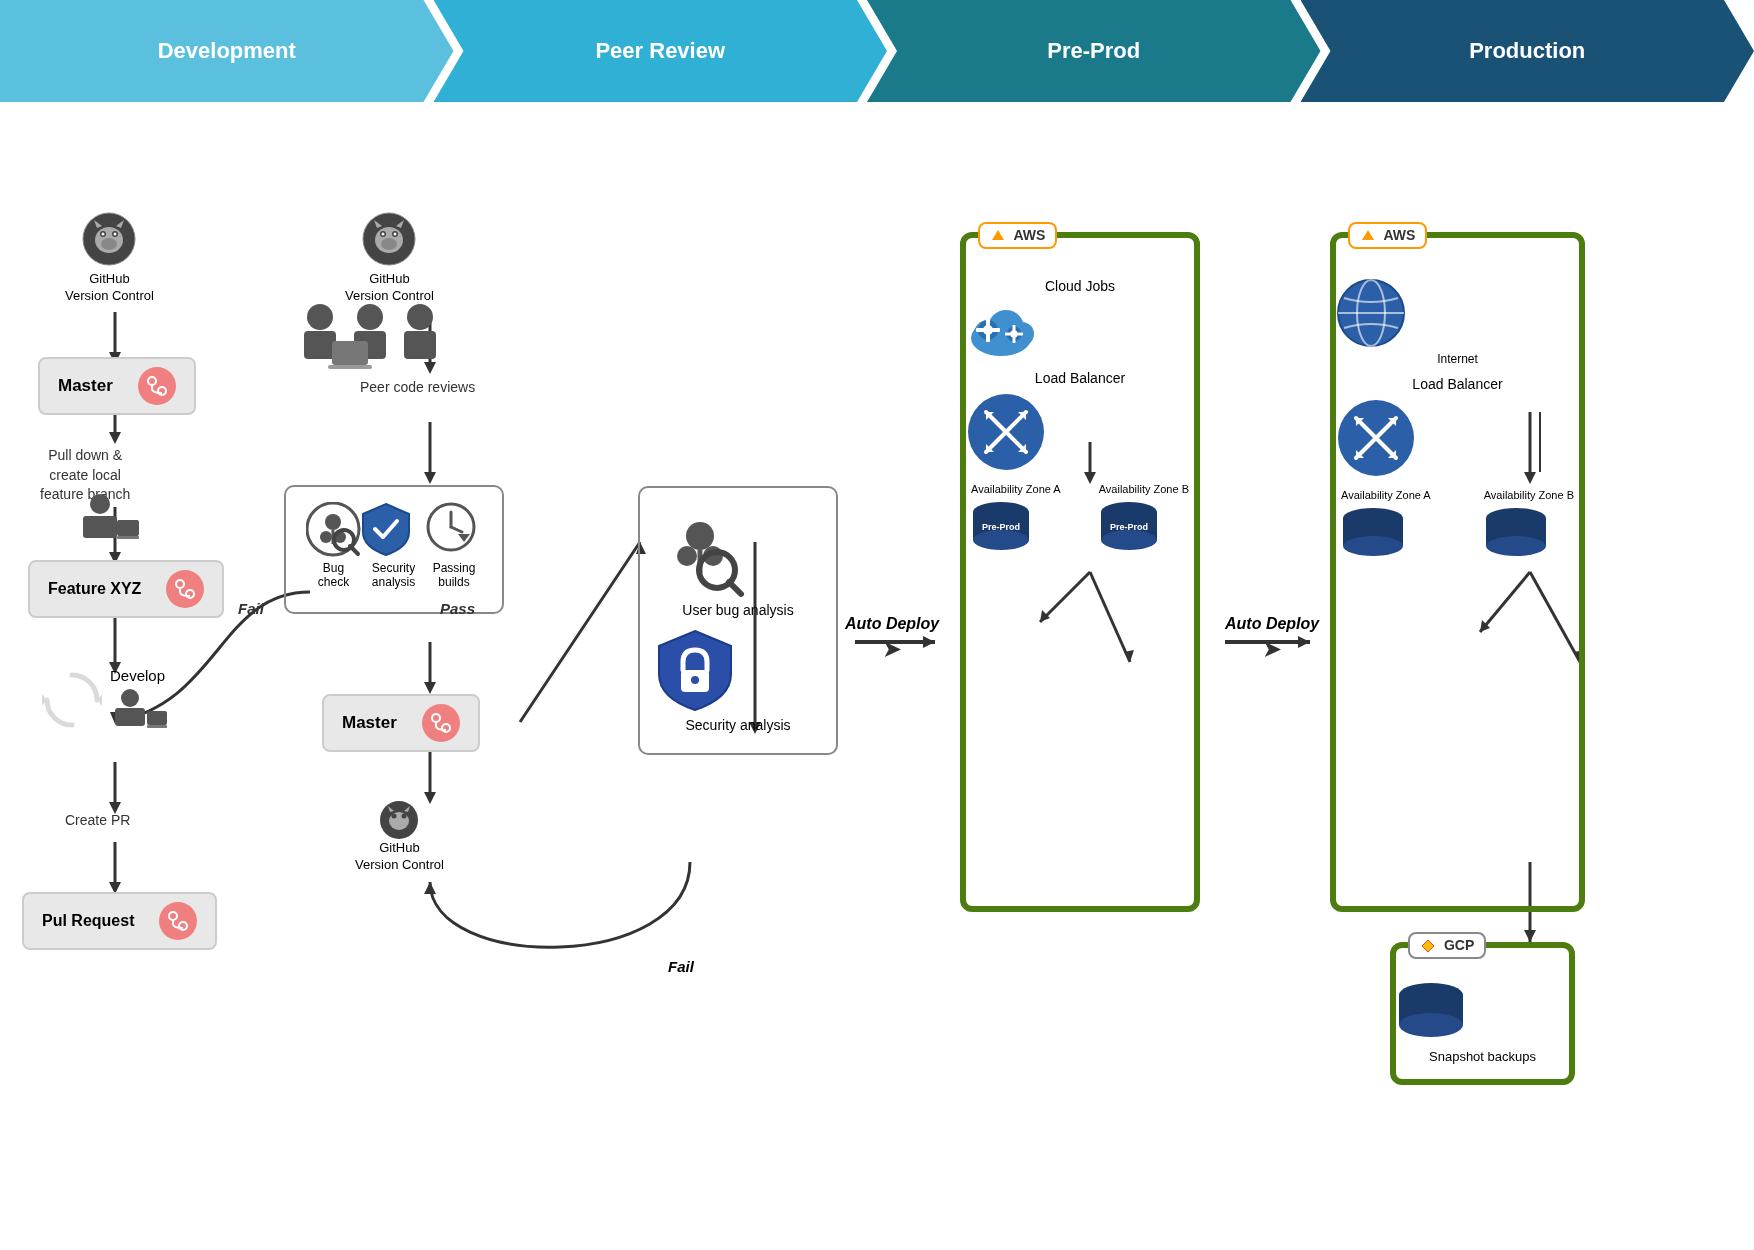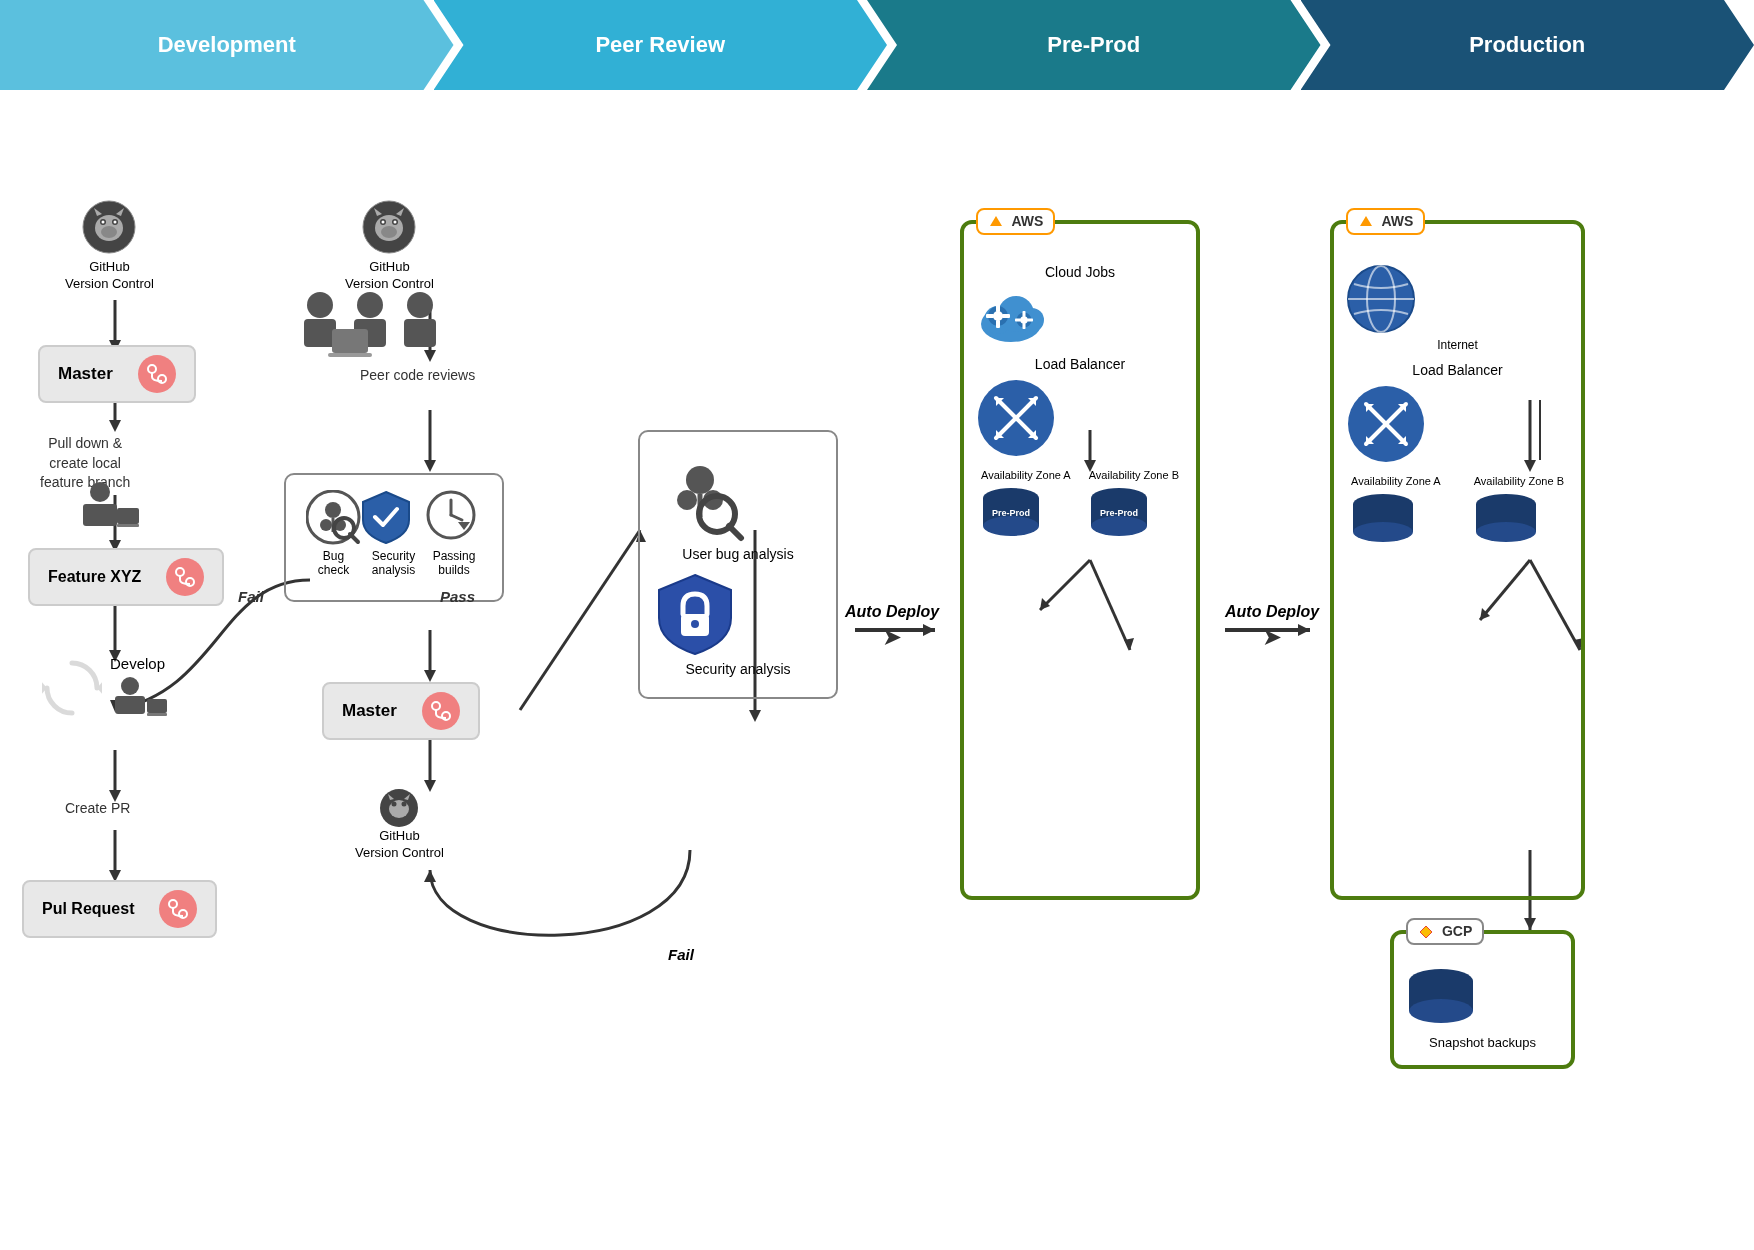--- a/index.html
+++ b/index.html
@@ -9,21 +9,21 @@
       width: 1754px;
       height: 1250px;
       overflow: hidden;
       position: relative;
     }
 
     
     .pipeline-header {
       display: flex;
       width: 100%;
-      height: 90px;
+      height: 102px;
       position: relative;
     }
 
     .pipeline-stage {
       display: flex;
       align-items: center;
       justify-content: center;
       color: white;
       font-size: 22px;
       font-weight: bold;
@@ -90,23 +90,23 @@
     .qa-box {
       border: 2px solid #888;
       border-radius: 10px;
       padding: 20px 15px;
       width: 190px;
       text-align: center;
     }
 
     
     .aws-box {
-      border: 4px solid #4d7c0f;
+      border: 6px solid #4d7c0f;
       border-radius: 12px;
-      padding: 15px 12px;
+      padding: 15px 0;
       width: 210px;
       text-align: center;
       position: relative;
     }
 
     .aws-badge {
       background: white;
       border: 2px solid #f90;
       border-radius: 8px;
       padding: 3px 10px;
@@ -466,21 +466,21 @@
       <circle cx="15" cy="16" r="2.5" fill="#444"></circle>
       <circle cx="25" cy="16" r="2.5" fill="#444"></circle>
       <polygon points="11,12 9,6 15,11" fill="#aaa"></polygon>
       <polygon points="29,12 31,6 25,11" fill="#aaa"></polygon>
     </svg>
     <div style="font-size:13px; text-align:center; line-height:1.3;">GitHub<br>Version Control</div>
   </div>
 
 
   <div class="node" style="left:638px; top:340px;">
-    <div class="qa-box" style="width:200px;">
+    <div class="qa-box" style="width:200px;margin-top:44px;">
 
       <div style="margin-bottom:10px;">
         <svg width="90" height="90" viewBox="0 0 90 90">
           <circle cx="45" cy="28" r="14" fill="#555"></circle>
           <circle cx="32" cy="48" r="10" fill="#555"></circle>
           <circle cx="58" cy="48" r="10" fill="#555"></circle>
           <line x1="45" y1="42" x2="45" y2="65" stroke="#555" stroke-width="5"></line>
 
           <circle cx="62" cy="62" r="18" fill="none" stroke="#444" stroke-width="6"></circle>
           <line x1="74" y1="74" x2="86" y2="86" stroke="#444" stroke-width="6" stroke-linecap="round"></line>

